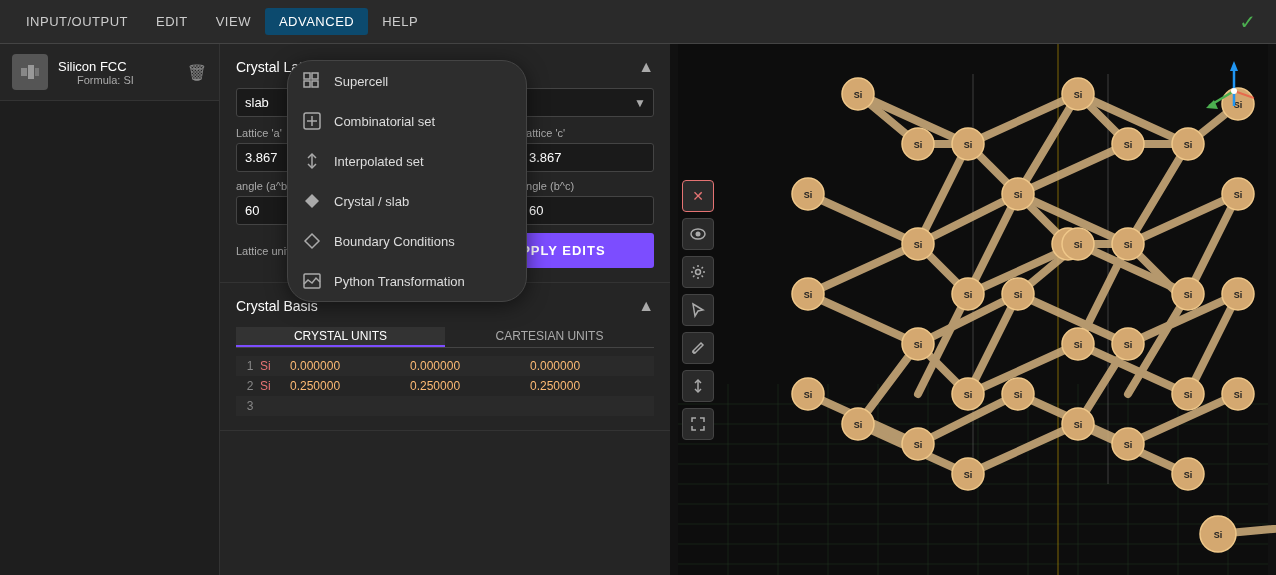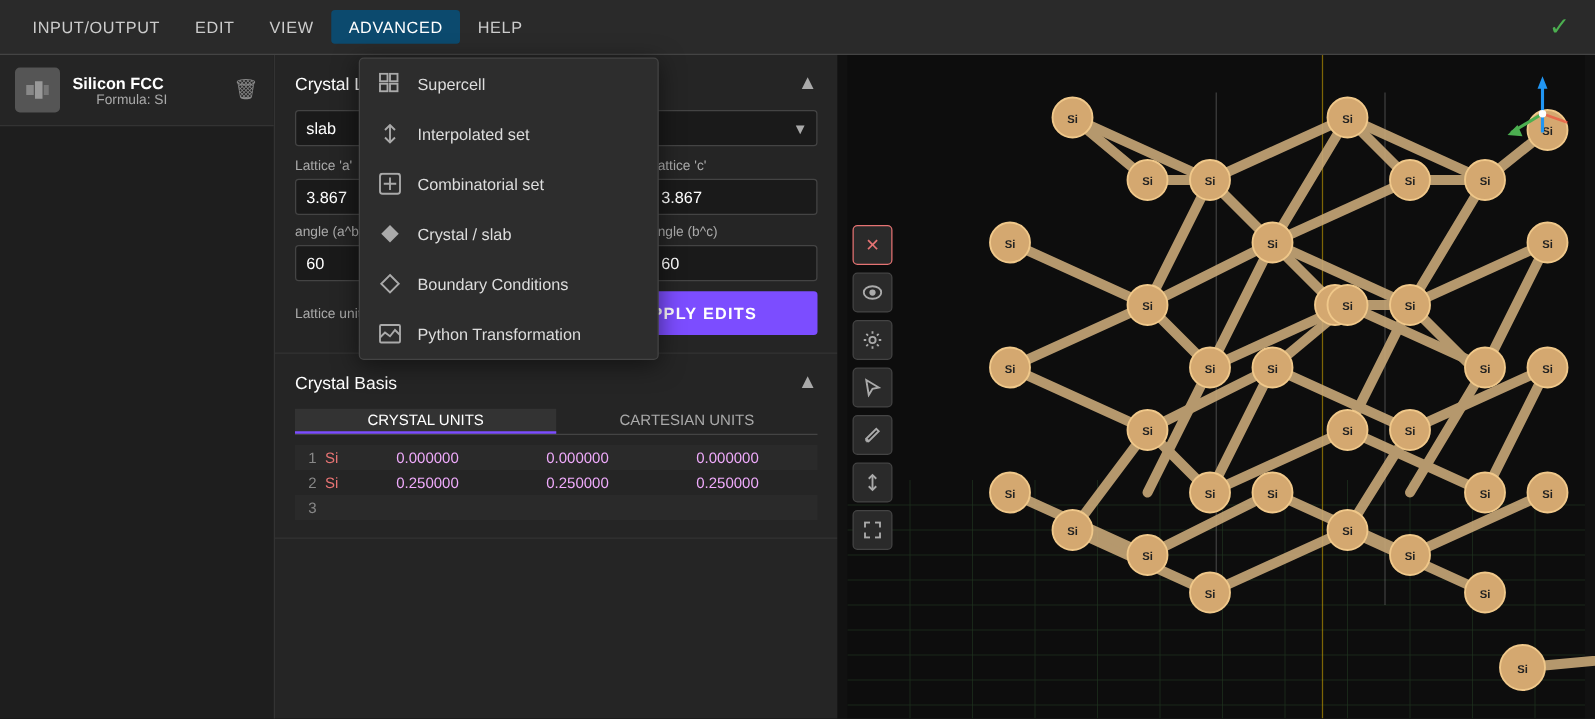--- a/index.html
+++ b/index.html
@@ -64,21 +64,21 @@
       height: 36px;
       background: #555;
       border-radius: 4px;
       display: flex;
       align-items: center;
       justify-content: center;
       color: #fff;
       font-size: 14px;
     }
     .material-info { flex: 1; }
-    .material-name { color: #fff; font-size: 13px; font-weight: bold; }
+    .material-name { color: #fff; font-size: 13px; font-weight: normal; }
     .material-formula { color: #aaa; font-size: 11px; padding-left: 19px; }
     .material-delete { color: #888; cursor: pointer; font-size: 16px; }
 
     
     .center-panel {
       width: 450px;
       background: #252525;
       display: flex;
       flex-direction: column;
       overflow-y: auto;
@@ -190,21 +190,21 @@
     .basis-table { width: 100%; }
     .basis-row {
       display: flex;
       align-items: center;
       padding: 3px 4px;
       font-size: 12px;
     }
     .basis-row:nth-child(odd) { background: #2a2a2a; }
     .basis-num { color: #888; width: 20px; text-align: center; }
     .basis-element { color: #e57373; width: 30px; }
-    .basis-coord { color: #f0abfc; flex: 1; text-align: center; padding-right: 16px; }
+    .basis-coord { color: #fdba74; flex: 1; text-align: left; padding-right: 16px; }
     .dropdown-menu {
       position: absolute;
       top: 44px;
       left: 287px;
       width: 240px;
       background: #2d2d2d;
       border: 1px solid #444;
       border-radius: 4px;
       z-index: 200;
       box-shadow: 0 4px 20px rgba(0,0,0,0.5);
@@ -282,54 +282,54 @@
 <div class="menu-bar">
   <span class="menu-item">INPUT/OUTPUT</span>
   <span class="menu-item">EDIT</span>
   <span class="menu-item">VIEW</span>
   <span class="menu-item active">ADVANCED</span>
   <span class="menu-item">HELP</span>
   <span class="menu-checkmark">✓</span>
 </div>
 
 <div style="position:absolute; top:44px; left:287px; z-index:200;">
-  <div class="dropdown-menu" style="position:relative; top:2px; left:0;">
+  <div class="dropdown-menu" style="position:relative; top:16px; left:0;border-radius:25px;">
 
     <div class="dropdown-item">
       <div class="dropdown-icon">
         <svg width="18" height="18" viewBox="0 0 18 18">
           <rect x="1" y="1" width="6" height="6" fill="none" stroke="#aaa" stroke-width="1.5"></rect>
           <rect x="9" y="1" width="6" height="6" fill="none" stroke="#aaa" stroke-width="1.5"></rect>
           <rect x="1" y="9" width="6" height="6" fill="none" stroke="#aaa" stroke-width="1.5"></rect>
           <rect x="9" y="9" width="6" height="6" fill="none" stroke="#aaa" stroke-width="1.5"></rect>
         </svg>
       </div>
       <span>Supercell</span>
     </div>
 
     <div class="dropdown-item">
       <div class="dropdown-icon">
         <svg width="18" height="18" viewBox="0 0 18 18">
+          <rect x="1" y="1" width="16" height="16" rx="2" fill="none" stroke="#aaa" stroke-width="1.5"></rect>
+          <line x1="9" y1="4" x2="9" y2="14" stroke="#aaa" stroke-width="1.5"></line>
+          <line x1="4" y1="9" x2="14" y2="9" stroke="#aaa" stroke-width="1.5"></line>
+        </svg>
+      </div>
+      <span>Combinatorial set</span>
+    </div>
+
+    <div class="dropdown-item">
+      <div class="dropdown-icon">
+        <svg width="18" height="18" viewBox="0 0 18 18">
           <line x1="9" y1="2" x2="9" y2="16" stroke="#aaa" stroke-width="1.5"></line>
           <polyline points="5,6 9,2 13,6" fill="none" stroke="#aaa" stroke-width="1.5"></polyline>
           <polyline points="5,12 9,16 13,12" fill="none" stroke="#aaa" stroke-width="1.5"></polyline>
         </svg>
       </div>
       <span>Interpolated set</span>
-    </div>
-
-    <div class="dropdown-item">
-      <div class="dropdown-icon">
-        <svg width="18" height="18" viewBox="0 0 18 18">
-          <rect x="1" y="1" width="16" height="16" rx="2" fill="none" stroke="#aaa" stroke-width="1.5"></rect>
-          <line x1="9" y1="4" x2="9" y2="14" stroke="#aaa" stroke-width="1.5"></line>
-          <line x1="4" y1="9" x2="14" y2="9" stroke="#aaa" stroke-width="1.5"></line>
-        </svg>
-      </div>
-      <span>Combinatorial set</span>
     </div>
 
     <div class="dropdown-item">
       <div class="dropdown-icon">
         <svg width="18" height="18" viewBox="0 0 18 18">
           <polygon points="9,2 16,9 9,16 2,9" fill="#aaa"></polygon>
         </svg>
       </div>
       <span>Crystal / slab</span>
     </div>

